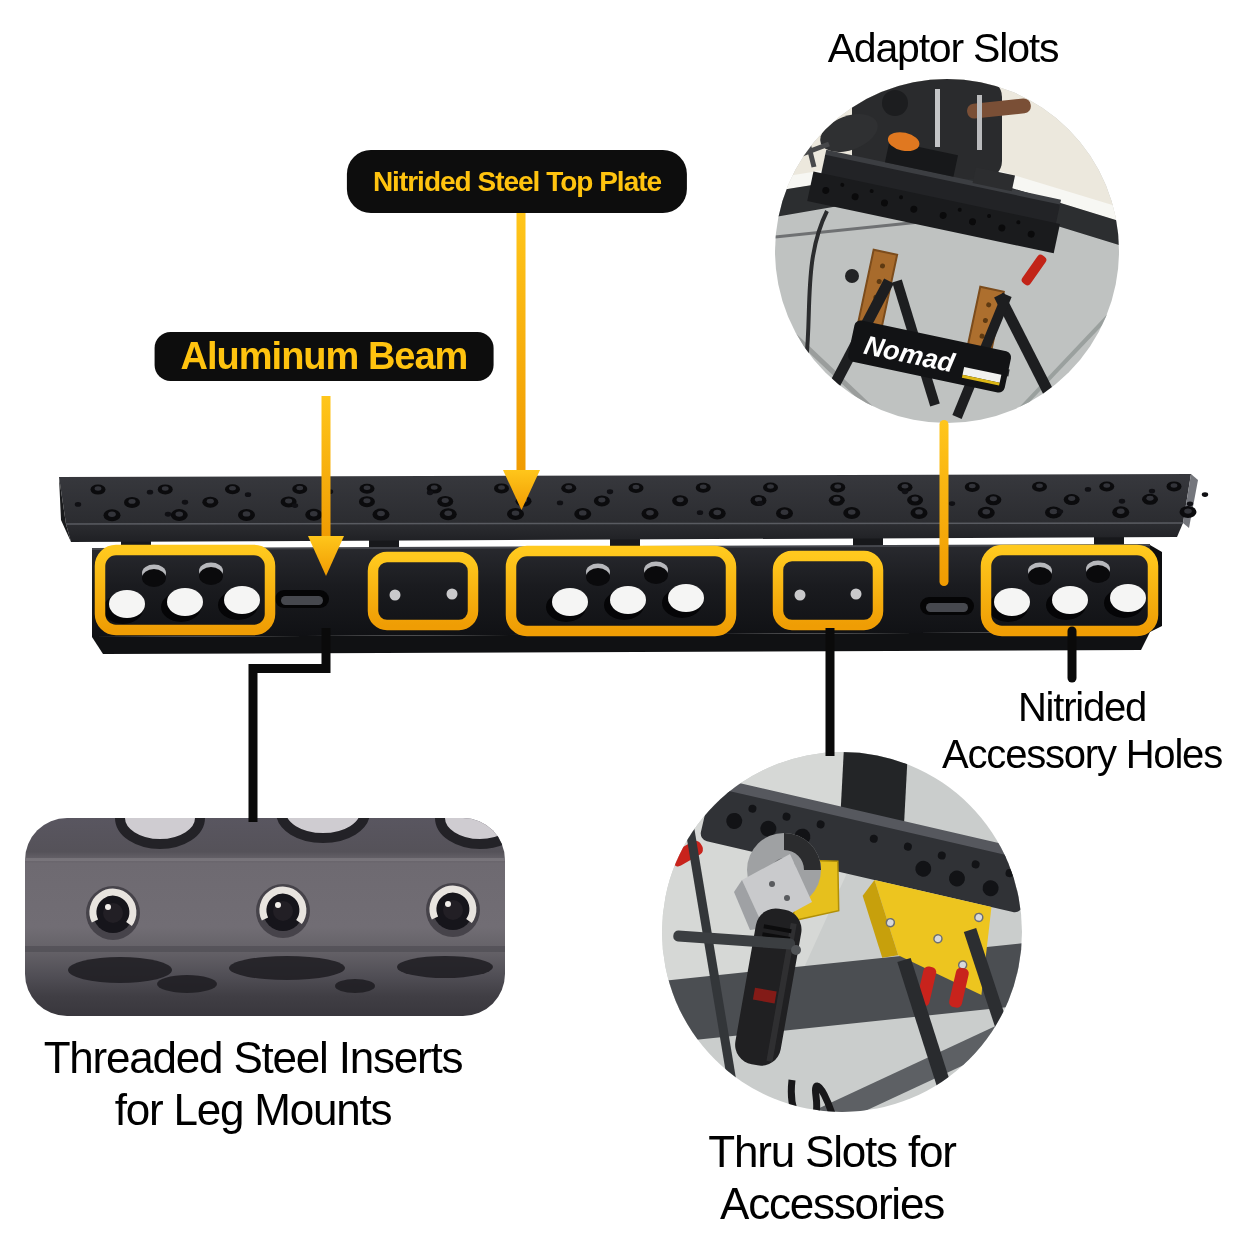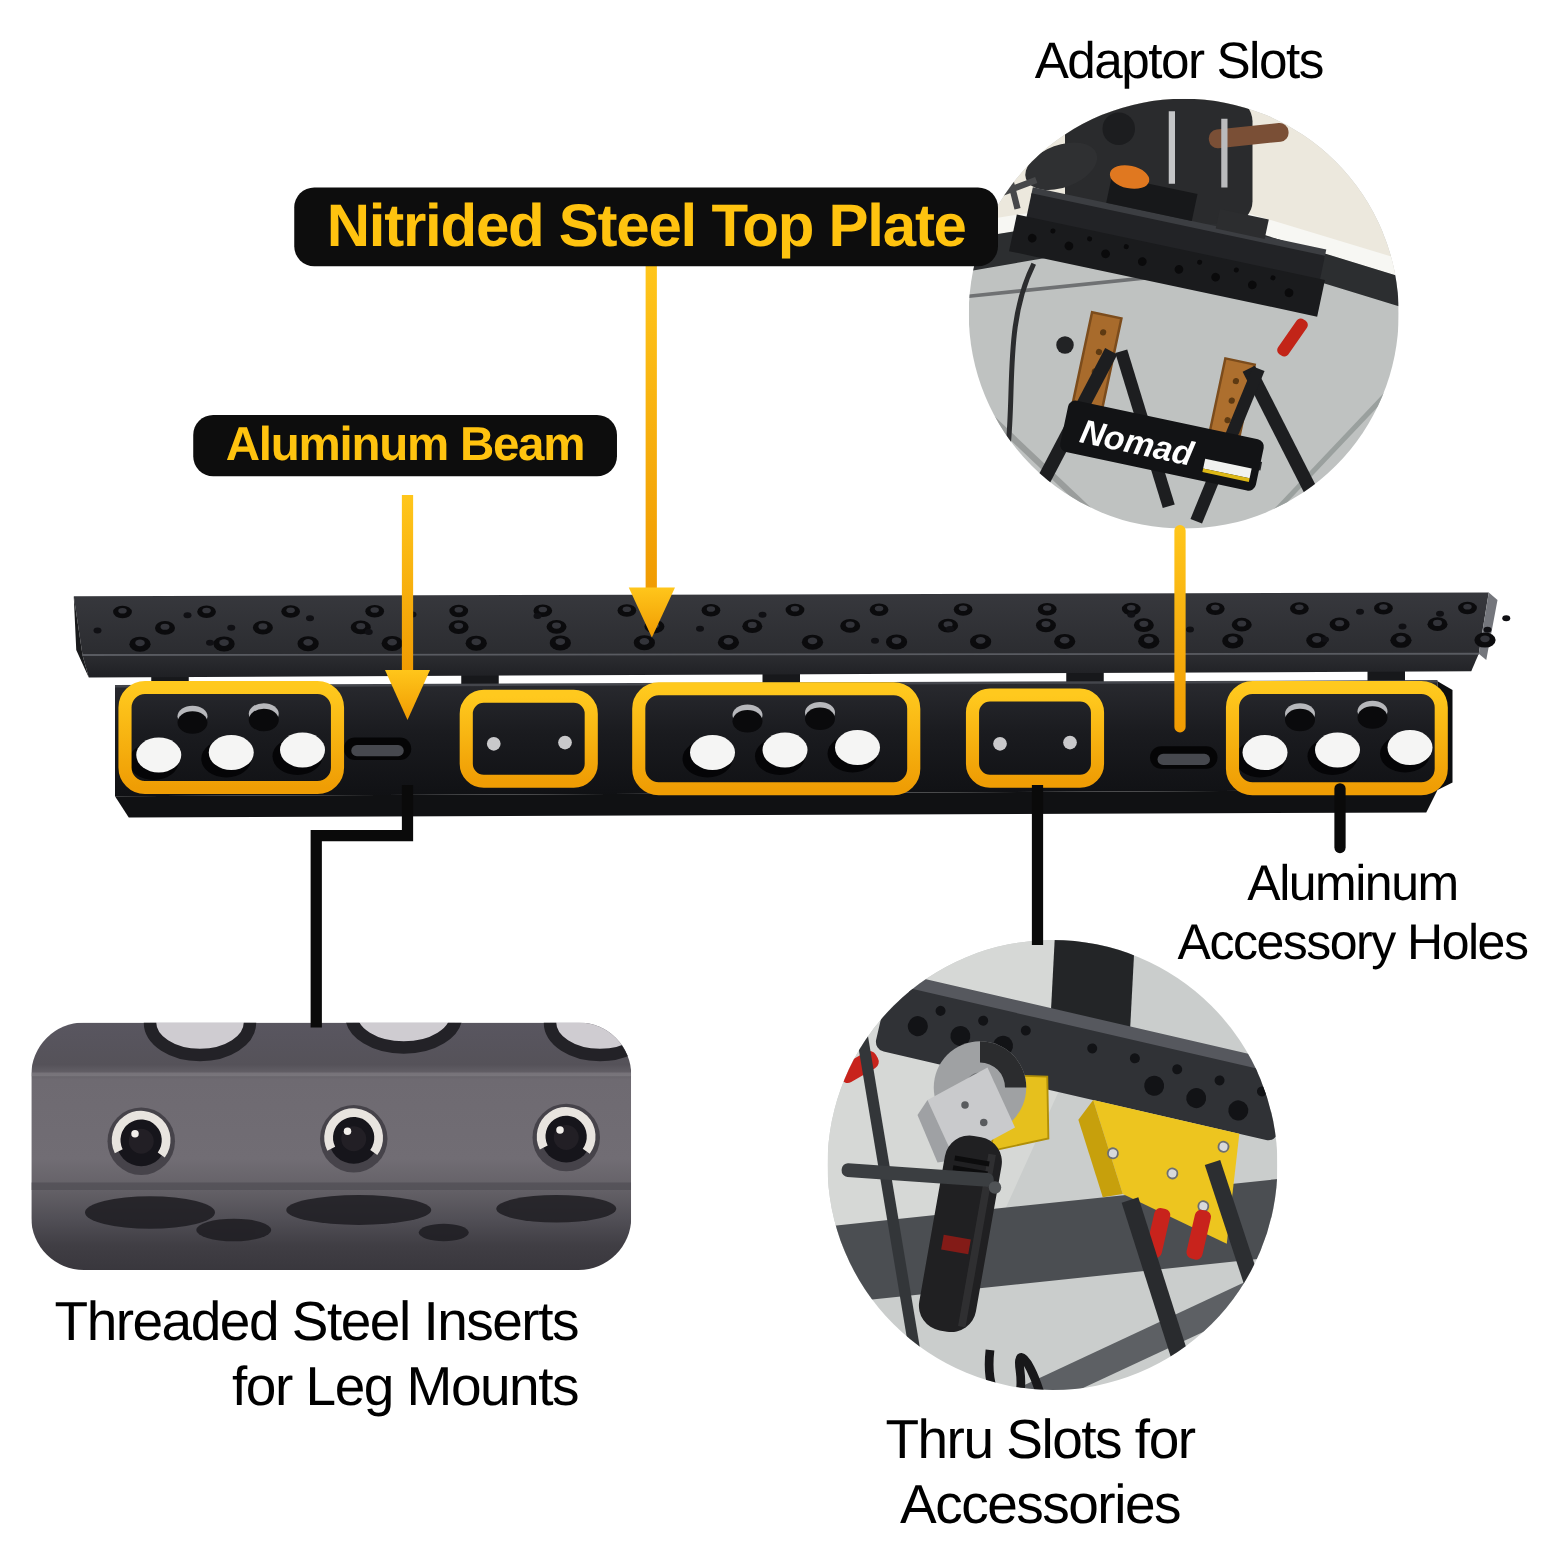--- a/index.html
+++ b/index.html
@@ -488,34 +488,34 @@
 
     <g stroke="#0a0a0a" stroke-width="9" fill="none">
       <path d="M326,628 V668.5 H253 V822"></path>
       <line x1="830" y1="628" x2="830" y2="756"></line>
       <line x1="1072" y1="631" x2="1072" y2="678" stroke-linecap="round"></line>
     </g>
   </svg>
 
   <div class="caption layer-top" style="left:943px;top:24px;">Adaptor Slots</div>
 
-  <div class="pill-label layer-top" style="left:517px;top:150px;height:63px;font-size:48px;">
+  <div class="pill-label layer-top" style="left:517px;top:150px;height:63px;font-size:28px;border-radius:24px;">
     <span>Nitrided Steel Top Plate</span>
   </div>
 
   <div class="pill-label layer-top" style="left:324px;top:332px;height:49px;font-size:38px;">
     <span>Aluminum Beam</span>
   </div>
 
   <div class="caption layer-top" style="left:1082px;top:684px;font-size:40px;">
-    <div>Aluminum</div>
+    <div>Nitrided</div>
     <div>Accessory Holes</div>
   </div>
 
-  <div class="caption caption-lg layer-top" style="left:253px;top:1032px;text-align:right;">
+  <div class="caption caption-lg layer-top" style="left:253px;top:1032px;">
     <div>Threaded Steel Inserts</div>
     <div>for Leg Mounts</div>
   </div>
 
   <div class="caption caption-lg layer-top" style="left:832px;top:1126px;">
     <div>Thru Slots for</div>
     <div>Accessories</div>
   </div>
 
 </div>

